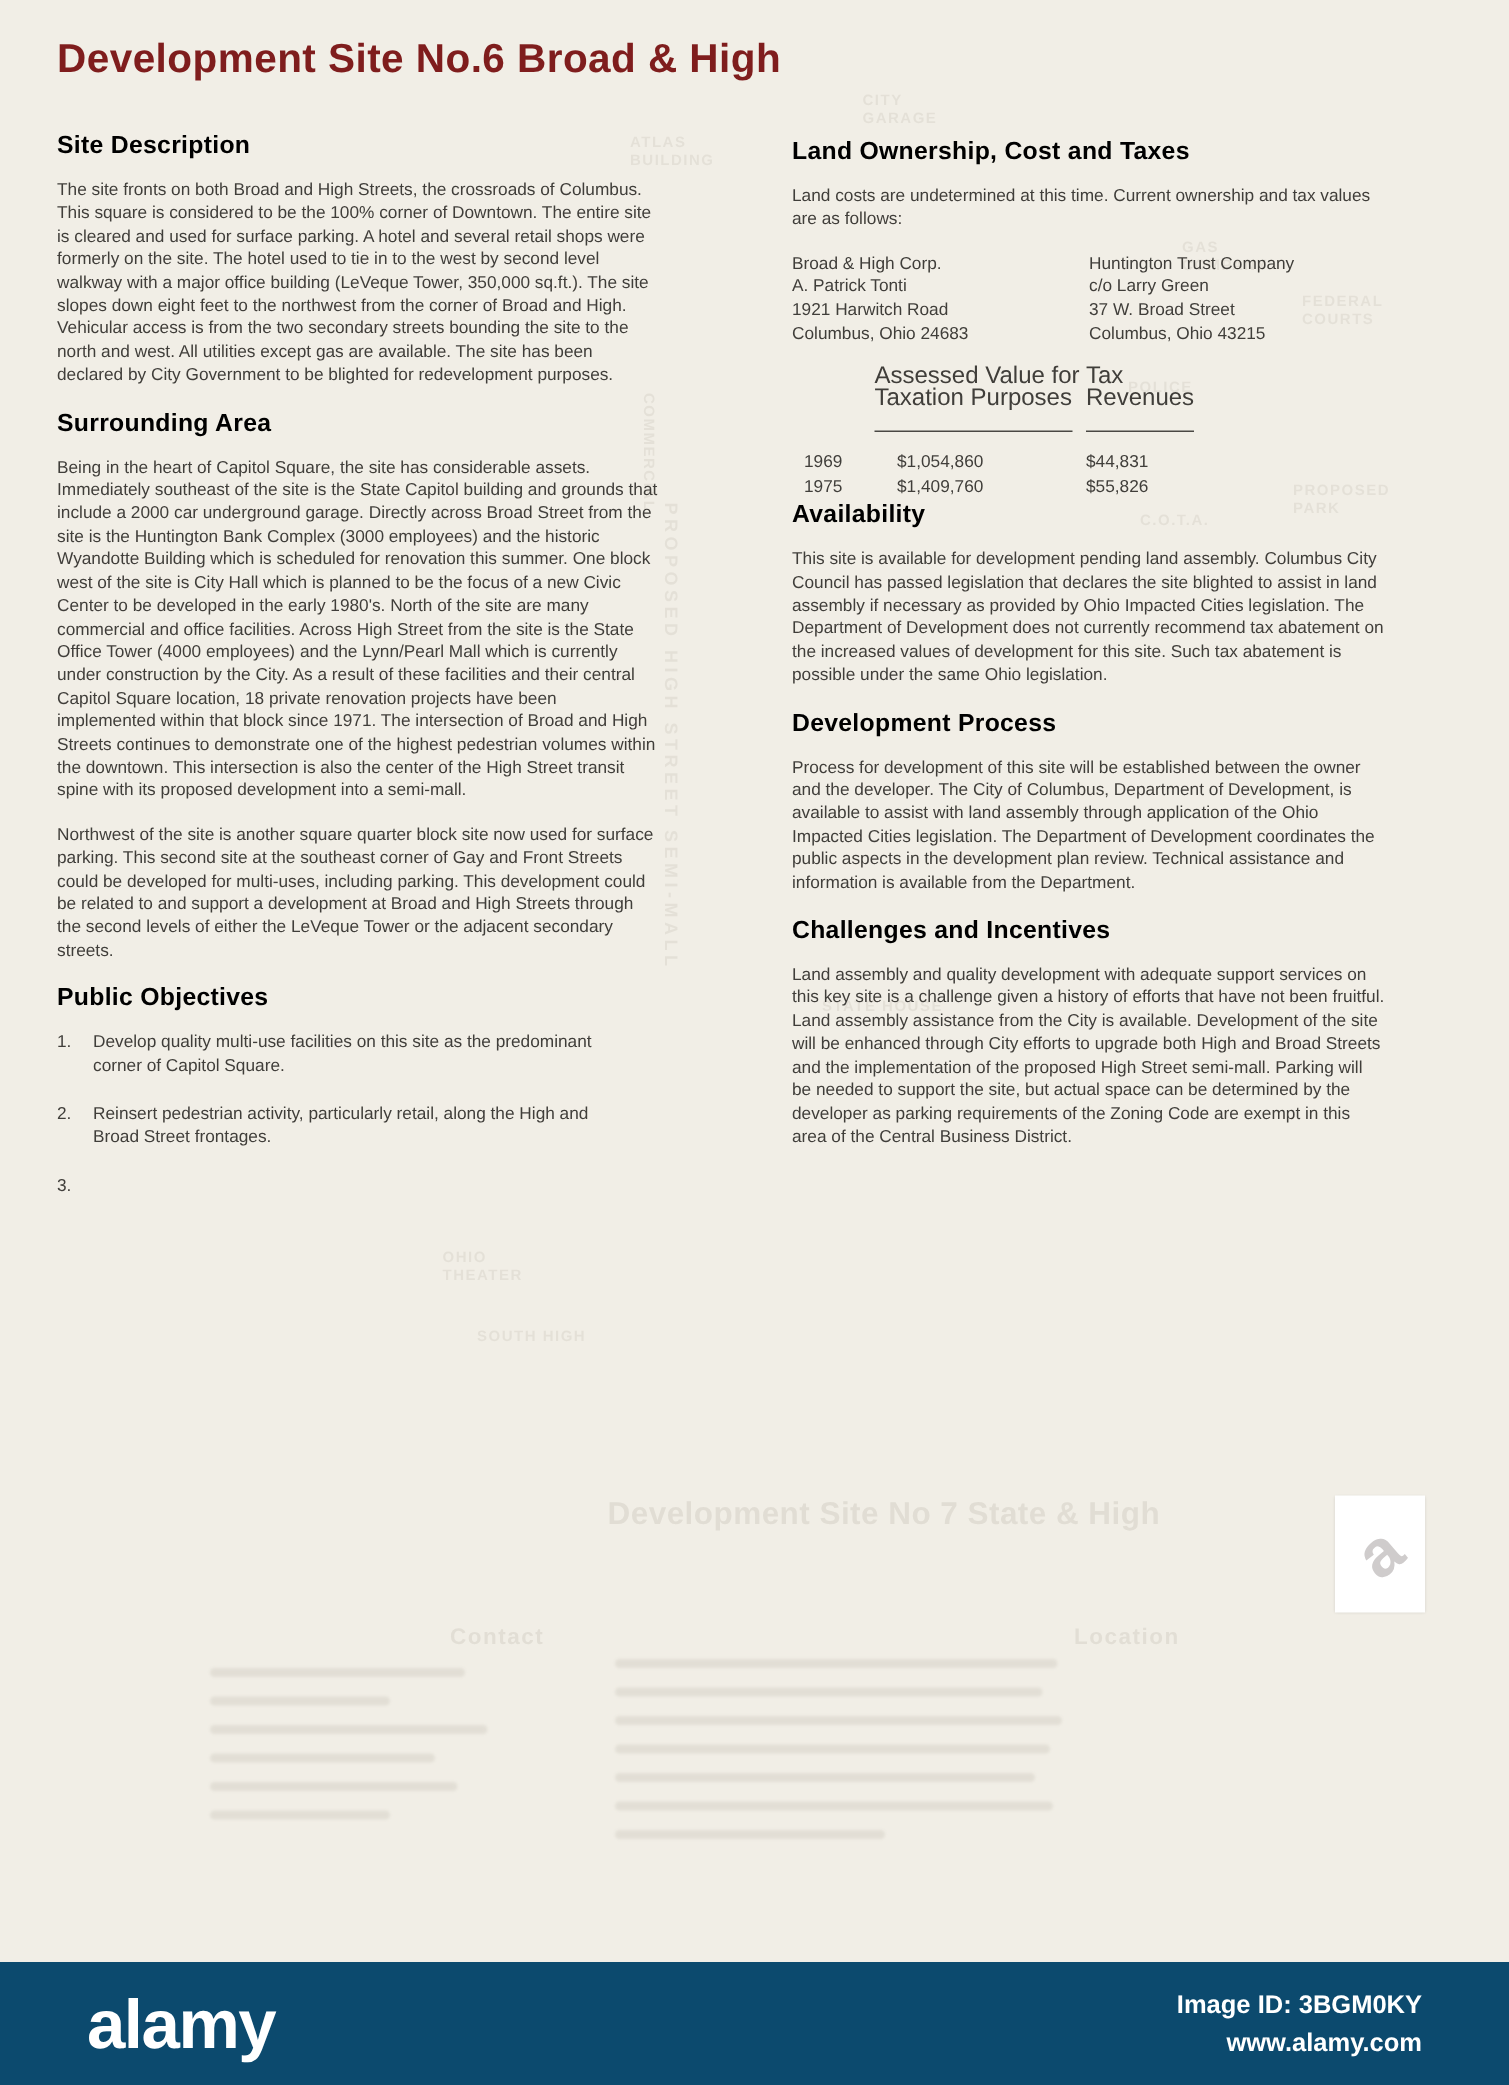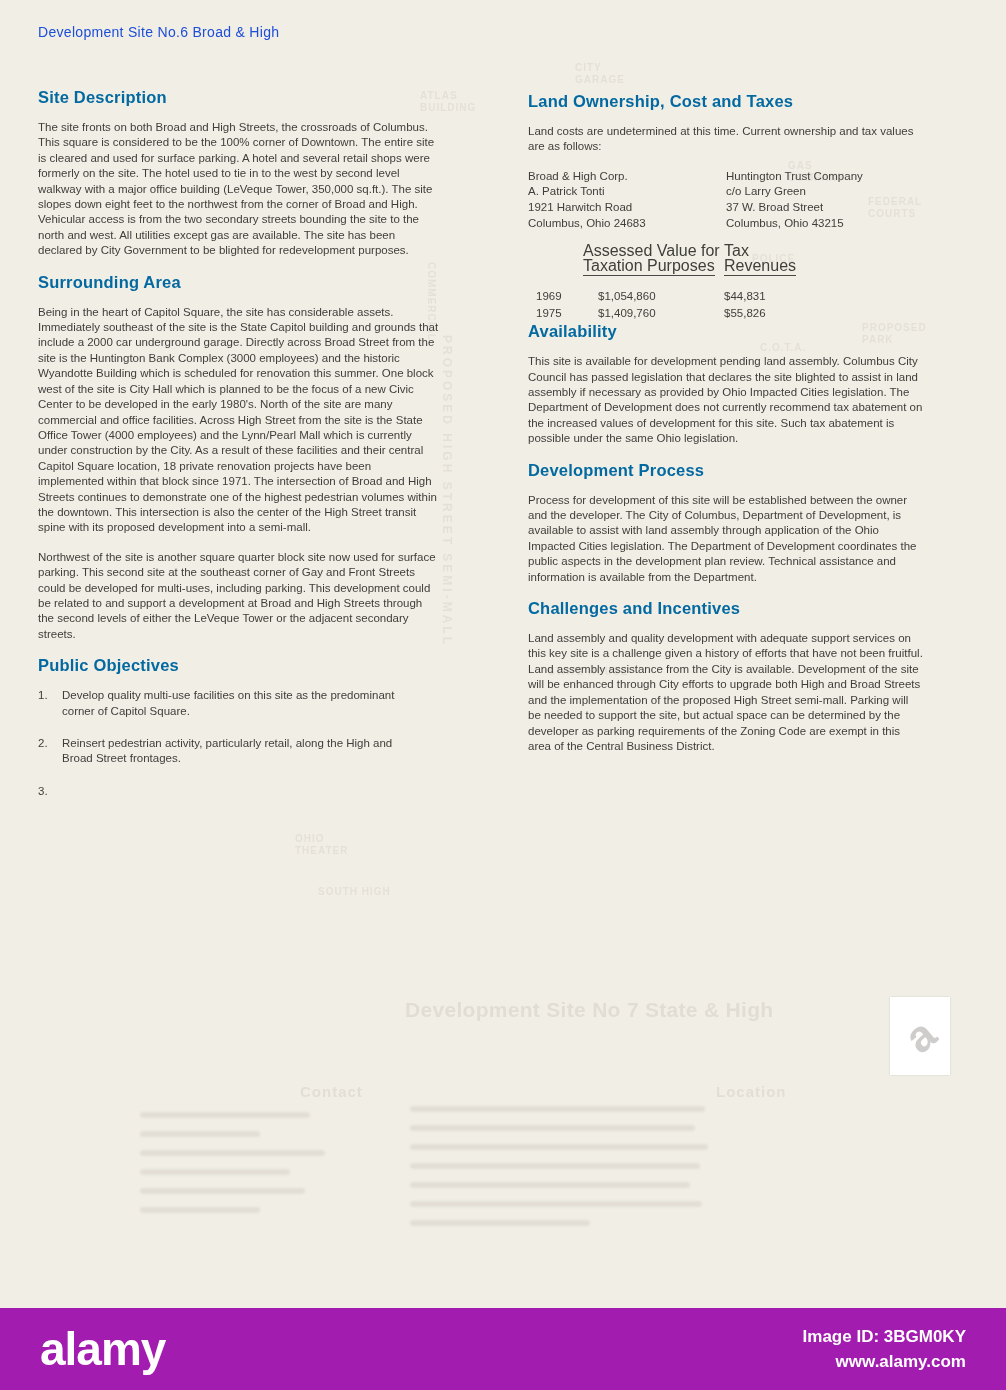--- a/index.html
+++ b/index.html
@@ -6,28 +6,28 @@
   .page {
     position:relative;
     width:1006px; height:1390px;
     background:#f1eee6;
     font-family:"Liberation Sans", sans-serif;
     color:#403e3a;
     overflow:hidden;
   }
   .page-title {
     position:absolute; left:38px; top:24px;
-    font-size:14px; font-weight:normal; color:#1d4ed8;
+    font-size:27px; font-weight:bold; color:#7f1d1d;
     letter-spacing:0.3px;
   }
   .col { position:absolute; top:88px; }
   .col-left  { left:38px;  width:402px; }
   .col-right { left:528px; width:396px; top:92px; }
   h2.section-h {
-    font-size:16.5px; font-weight:bold; color:#0369a1;
+    font-size:16.5px; font-weight:bold; color:#000000;
     margin:0 0 13px 0; letter-spacing:0.2px;
   }
   .mt-sa { margin-top:26px; }
   .mt-po { margin-top:30px; }
   .mt-av { margin-top:40px; }
   .mt-dp { margin-top:42px; }
   .mt-ch { margin-top:36px; }
   p.body {
     font-size:11.5px; line-height:15.4px;
     margin:0 0 14px 0;
@@ -36,21 +36,21 @@
   .objective { display:flex; margin-bottom:17px; font-size:11.5px; line-height:15.4px; }
   .obj-num { flex:none; width:24px; }
   .obj-text { width:356px; }
   
   .owners { display:flex; margin:4px 0 12px 0; font-size:11.5px; line-height:15.6px; }
   .owner-a { width:198px; flex:none; }
   
   .tax-head { display:flex; font-size:16px; line-height:15px; margin:6px 0 12px 0; }
   .th1 { margin-left:55px; width:141px; }
   .th2 { width:auto; }
-  .underline { display:inline-block; border-bottom:1px solid #4a4844; padding-bottom:2px;text-align:center; }
+  .underline { display:inline-block; border-bottom:1px solid #4a4844; padding-bottom:14px;text-align:center; }
   .tax-row { display:flex; font-size:11.5px; line-height:17px; }
   .tr-year { margin-left:8px; width:62px; }
   .tr-assessed { width:126px; }
   
   .ghost {
     position:absolute; color:#8a8273; font-weight:bold;
     pointer-events:none; letter-spacing:1px;
   }
   .g-title { opacity:0.15; font-size:21px; letter-spacing:0.3px; }
   .g-sub   { opacity:0.14; font-size:15px; }
@@ -67,23 +67,23 @@
     background:#ffffff; box-shadow:0 0 2px rgba(0,0,0,0.12);
     display:flex; align-items:center; justify-content:center;
   }
   .alamy-stamp span {
     font-size:44px; font-weight:bold; color:#cfcccc;
     transform:rotate(-40deg); display:inline-block;
   }
   
   .alamy-bar {
     position:absolute; left:0; bottom:0; width:100%; height:82px;
-    background:#a21caf; box-sizing:border-box;
+    background:#0c4a6e; box-sizing:border-box;
     display:flex; align-items:center; justify-content:space-between;
-    padding:0 40px;
+    padding:0 58px;
   }
   .alamy-wordmark {
     color:#fff; font-size:46px; font-weight:bold; letter-spacing:-1px;
   }
   .alamy-meta { text-align:right; color:#fff; font-size:17px; line-height:25px;font-weight:bold; }
 </style>
 </head>
 <body>
 
 <div class="page">

